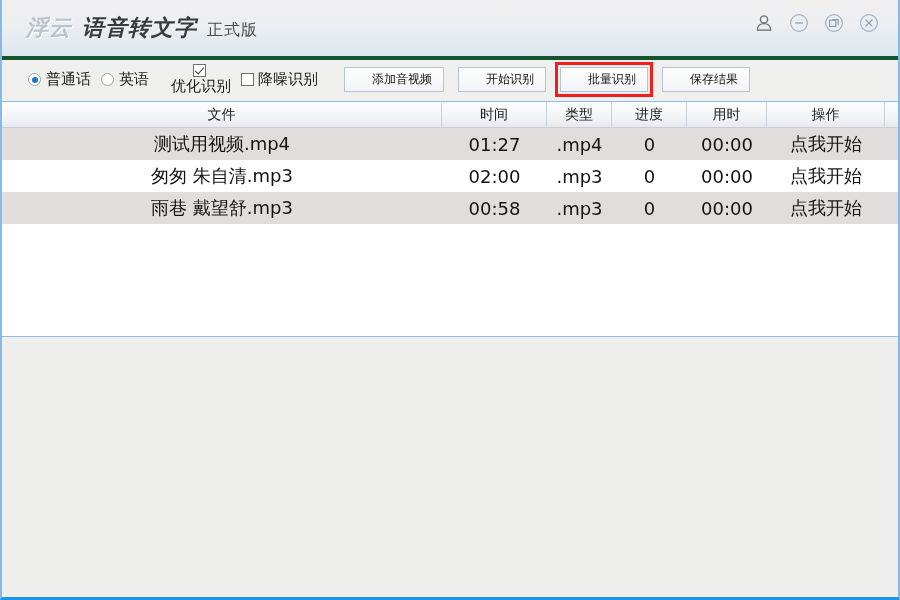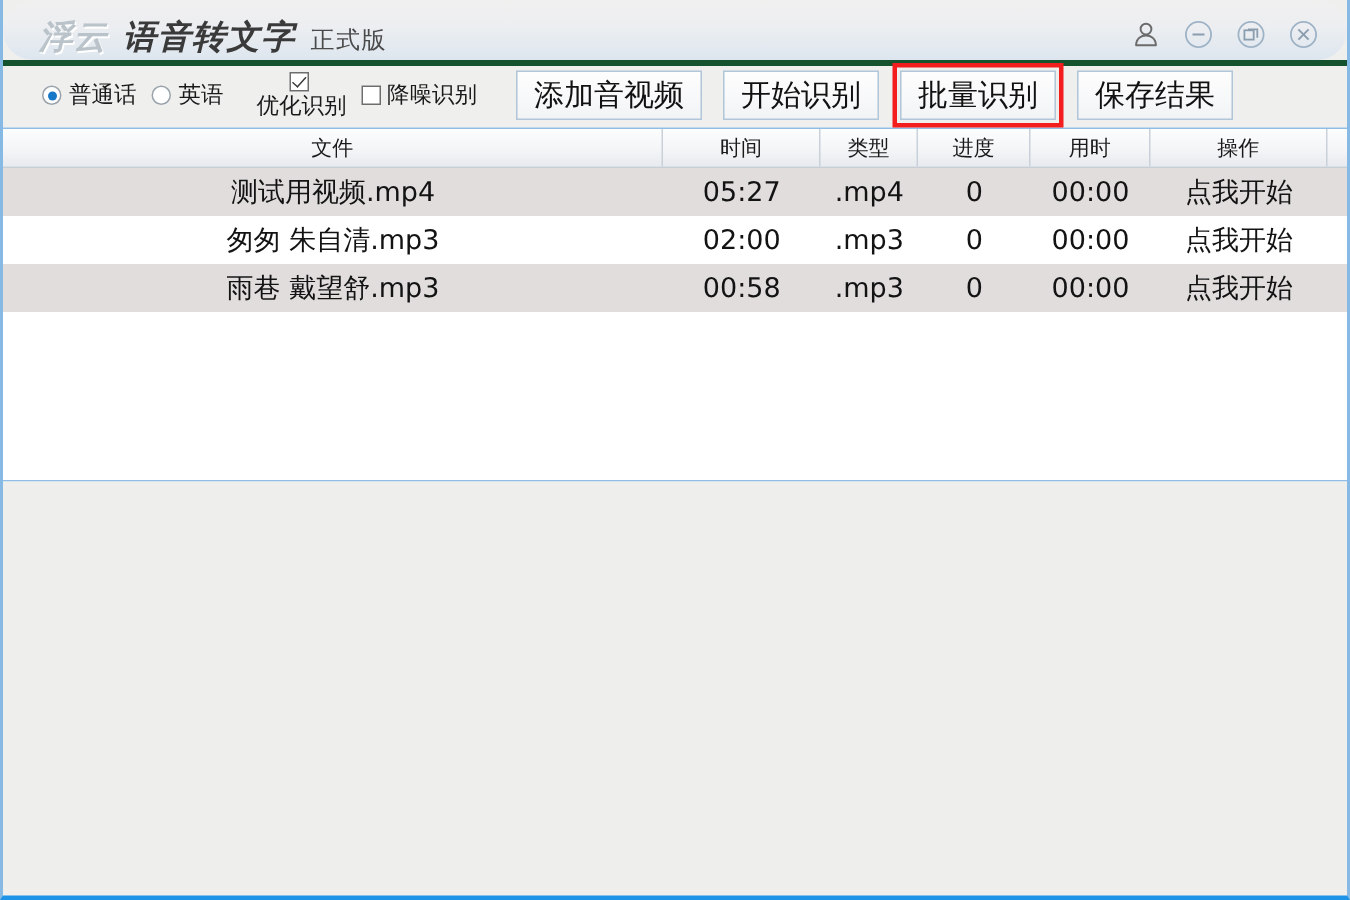--- a/index.html
+++ b/index.html
@@ -23,25 +23,24 @@
     border-left: 2px solid #86b9e4;
     border-right: 2px solid #86b9e4;
     border-bottom: 3px solid #1e94e8;
     background: #efefee;
     overflow: hidden;
   }
 
   
   .titlebar {
     position: relative;
-    height: 40px;
+    height: 56px;
     background: linear-gradient(to bottom, #f1f0ef 0%, #eceef1 45%, #dde6ef 100%);
     display: flex;
-    align-items: flex-end;
-    border-radius: 21px;
+    align-items: center;
   }
   .brand {
     margin-left: 24px;
     display: flex;
     align-items: baseline;
     gap: 10px;
     white-space: nowrap;
   }
   .brand-mark {
     font-family: "DejaVu Sans", sans-serif;
@@ -156,25 +155,25 @@
   }
 
   .btn-group {
     display: flex;
     align-items: center;
     margin-left: 26px;
     gap: 14px;
   }
   .tbtn {
     font-family: "DejaVu Sans", sans-serif;
-    font-size: 20px;
+    font-size: 12px;
     color: #111111;
     background: linear-gradient(to bottom, #fdfdfd 0%, #f7f8f9 60%, #f1f3f5 100%);
     border: 1px solid #b2c6da;
-    padding: 5px 11px 6px 11px;
+    padding: 5px 11px 6px 27px;
     line-height: 1;
     white-space: nowrap;
     cursor: default;
   }
   .tbtn-wrap {
     position: relative;
     display: inline-flex;
   }
   .tbtn-wrap.highlight {
     outline: 3px solid #f41d1d;
@@ -338,21 +337,21 @@
       <div class="th c-time">时间</div>
       <div class="th c-type">类型</div>
       <div class="th c-prog">进度</div>
       <div class="th c-used">用时</div>
       <div class="th c-act">操作</div>
       <div class="th c-pad last"></div>
     </div>
 
     <div class="trow odd">
       <div class="td c-file">测试用视频.mp4</div>
-      <div class="td c-time">05:27</div>
+      <div class="td c-time">01:27</div>
       <div class="td c-type">.mp4</div>
       <div class="td c-prog">0</div>
       <div class="td c-used">00:00</div>
       <div class="td c-act action">点我开始</div>
       <div class="td c-pad"></div>
     </div>
 
     <div class="trow even">
       <div class="td c-file">匆匆 朱自清.mp3</div>
       <div class="td c-time">02:00</div>

